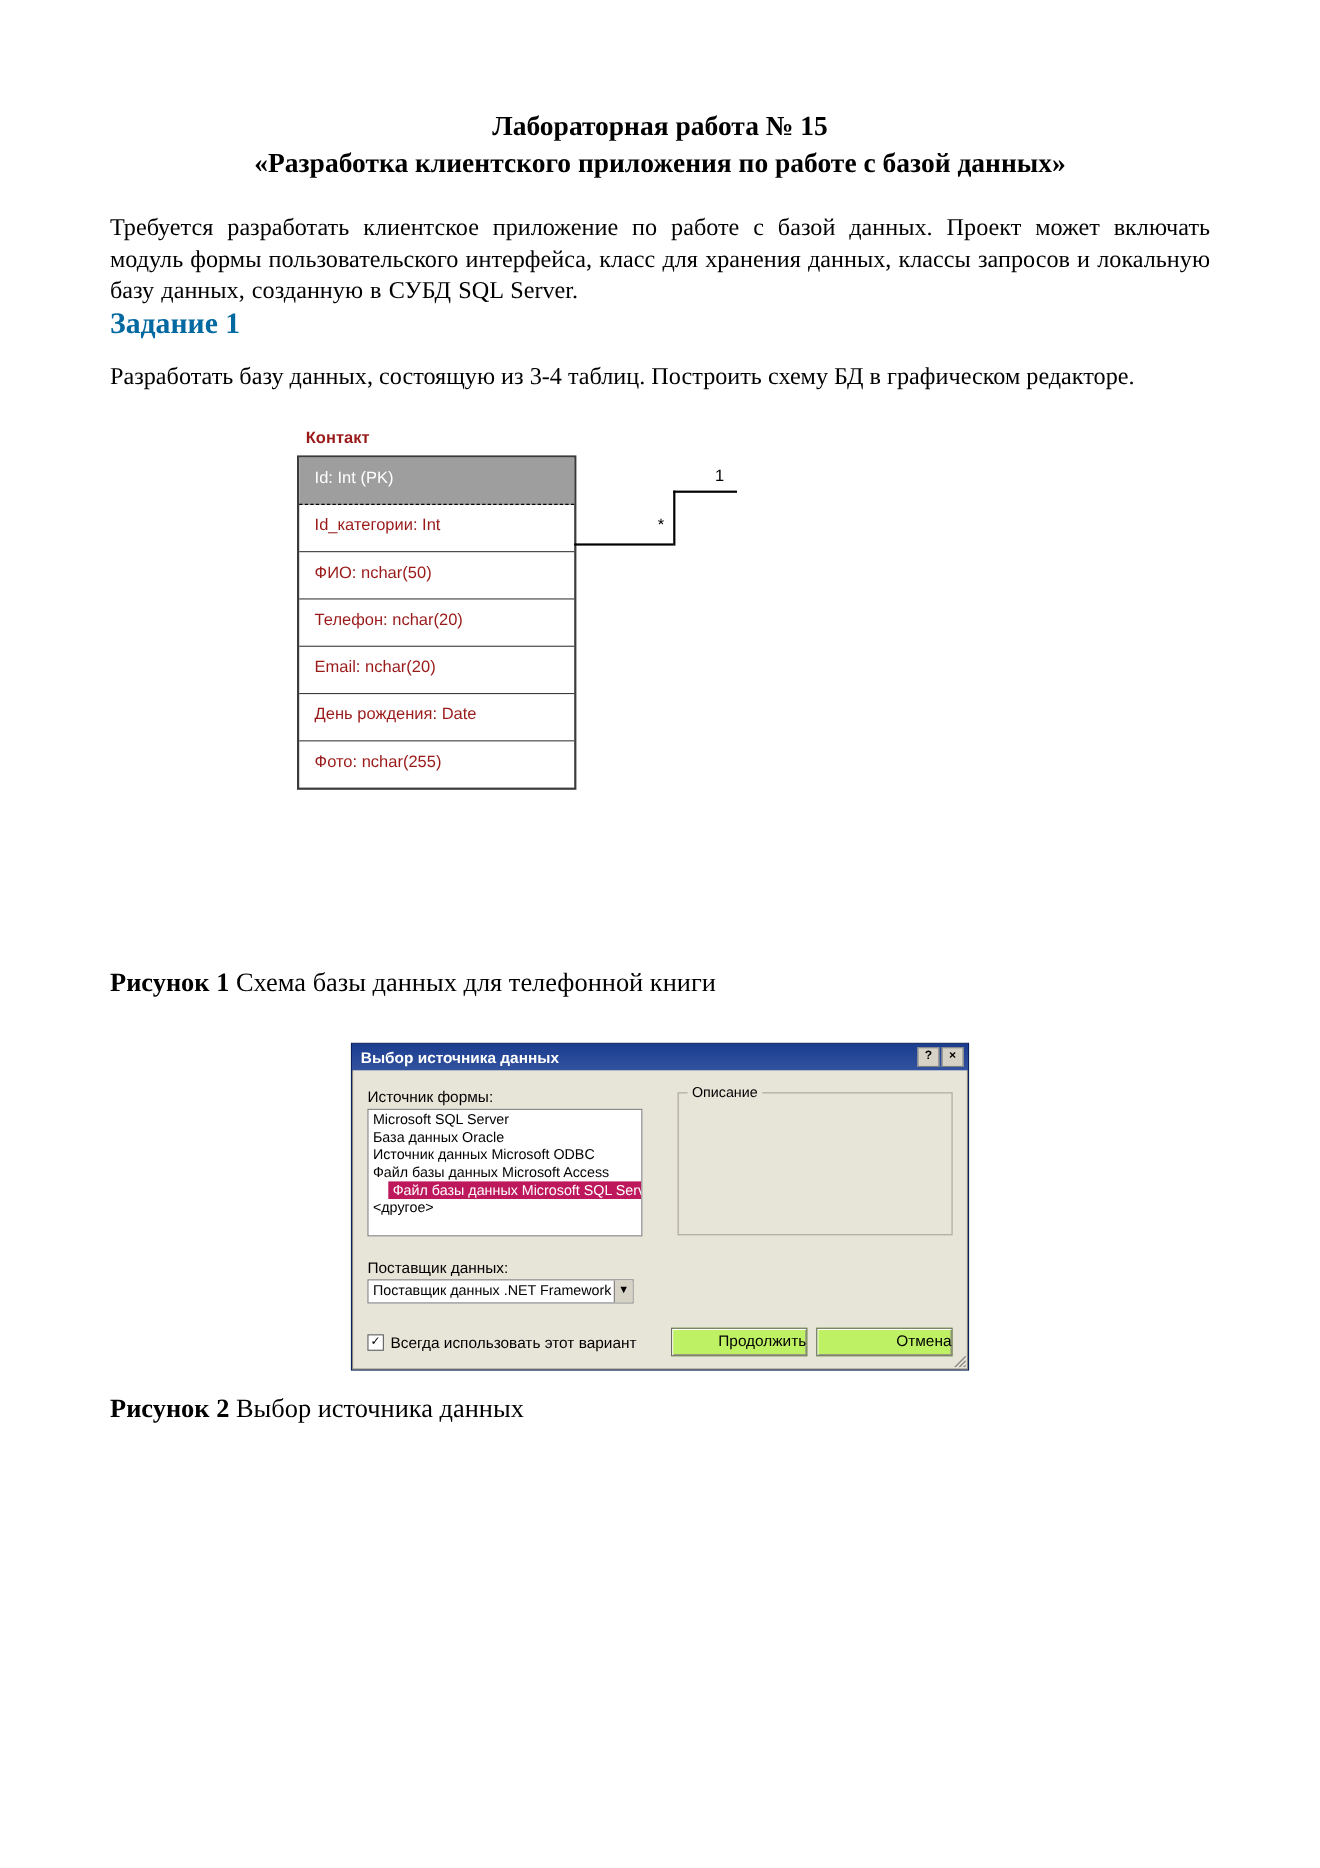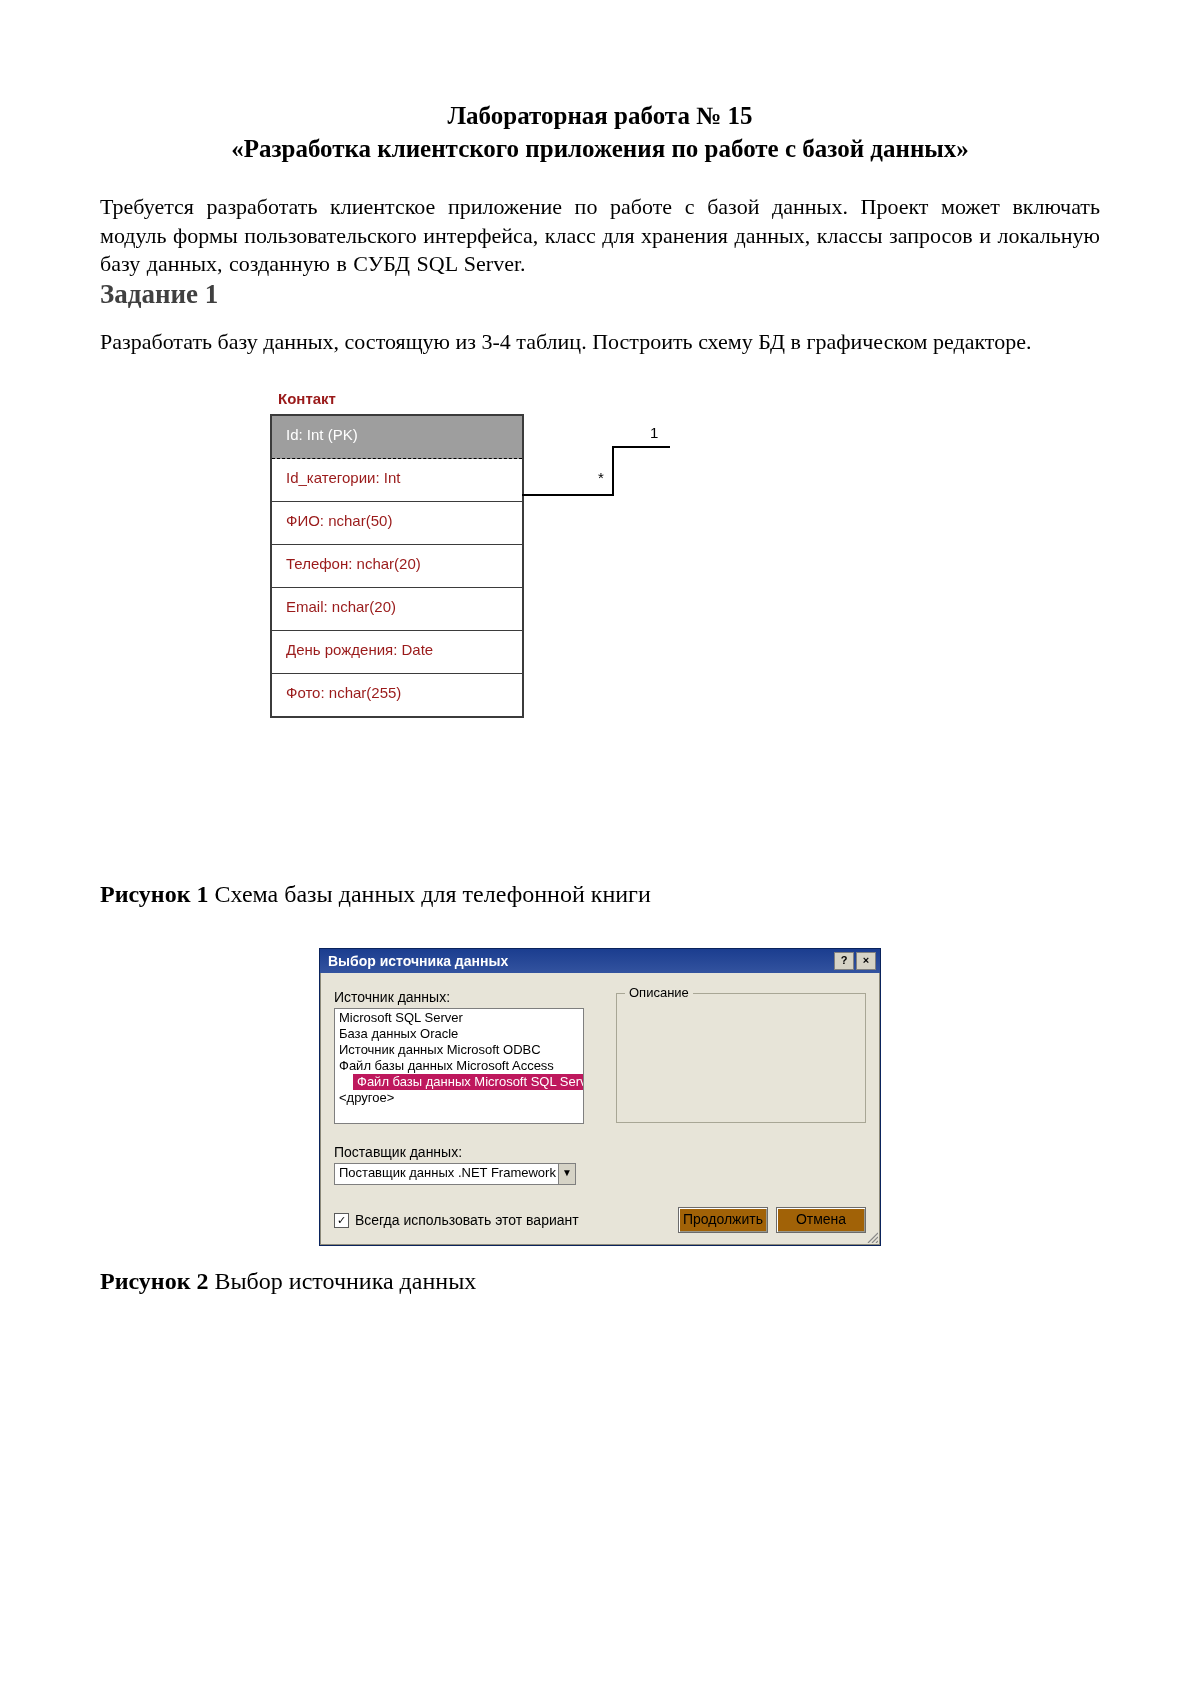--- a/index.html
+++ b/index.html
@@ -26,21 +26,21 @@
     line-height: 1.3;
     margin-bottom: 28px;
   }
   .intro {
     text-align: justify;
     line-height: 1.3;
     
     word-spacing: 1px;
   }
   .task-heading {
-    color: #404040;
+    color: #0369a1;
     font-weight: bold;
     font-size: 27px;
     margin-bottom: 18px;
   }
   .task-body {
     text-align: justify;
     line-height: 1.3;
     margin-bottom: 28px;
   }
   .fig-caption {
@@ -238,26 +238,27 @@
     justify-content: center;
     margin-right: 6px;
     font-size: 11px;
     line-height: 11px;
   }
   .dlg-footer .spacer { flex: 1; }
   .btn {
     min-width: 88px;
     height: 24px;
     line-height: 22px;
-    text-align: center;
-    background: #a16207;
+    text-align: right;
+    background: #bef264;
     border: 1px solid #6b6b6b;
     box-shadow: inset 1px 1px 0 #fff, inset -1px -1px 0 #9b988a;
     margin-left: 8px;
     font-size: 14px;
+    padding-left: 34px;
   }
   .resize-grip {
     position: absolute;
     right: 2px;
     bottom: 2px;
     width: 14px;
     height: 14px;
   }
   .resize-grip svg { display: block; }
 
@@ -304,21 +305,21 @@
 <div class="dlg">
   <div class="dlg-titlebar">
     <span>Выбор источника данных</span>
     <span class="spacer"></span>
     <span class="tbtn">?</span>
     <span class="tbtn">×</span>
   </div>
 
   <div class="dlg-body clearfix">
     <div class="dlg-left">
-      <div class="label">Источник данных:</div>
+      <div class="label">Источник формы:</div>
       <div class="listbox">
         <div>Microsoft SQL Server</div>
         <div>База данных Oracle</div>
         <div>Источник данных Microsoft ODBC</div>
         <div>Файл базы данных Microsoft Access</div>
         <div class="sel">Файл базы данных Microsoft SQL Server</div>
         <div>&lt;другое&gt;</div>
       </div>
 
       <div class="provider-row">

